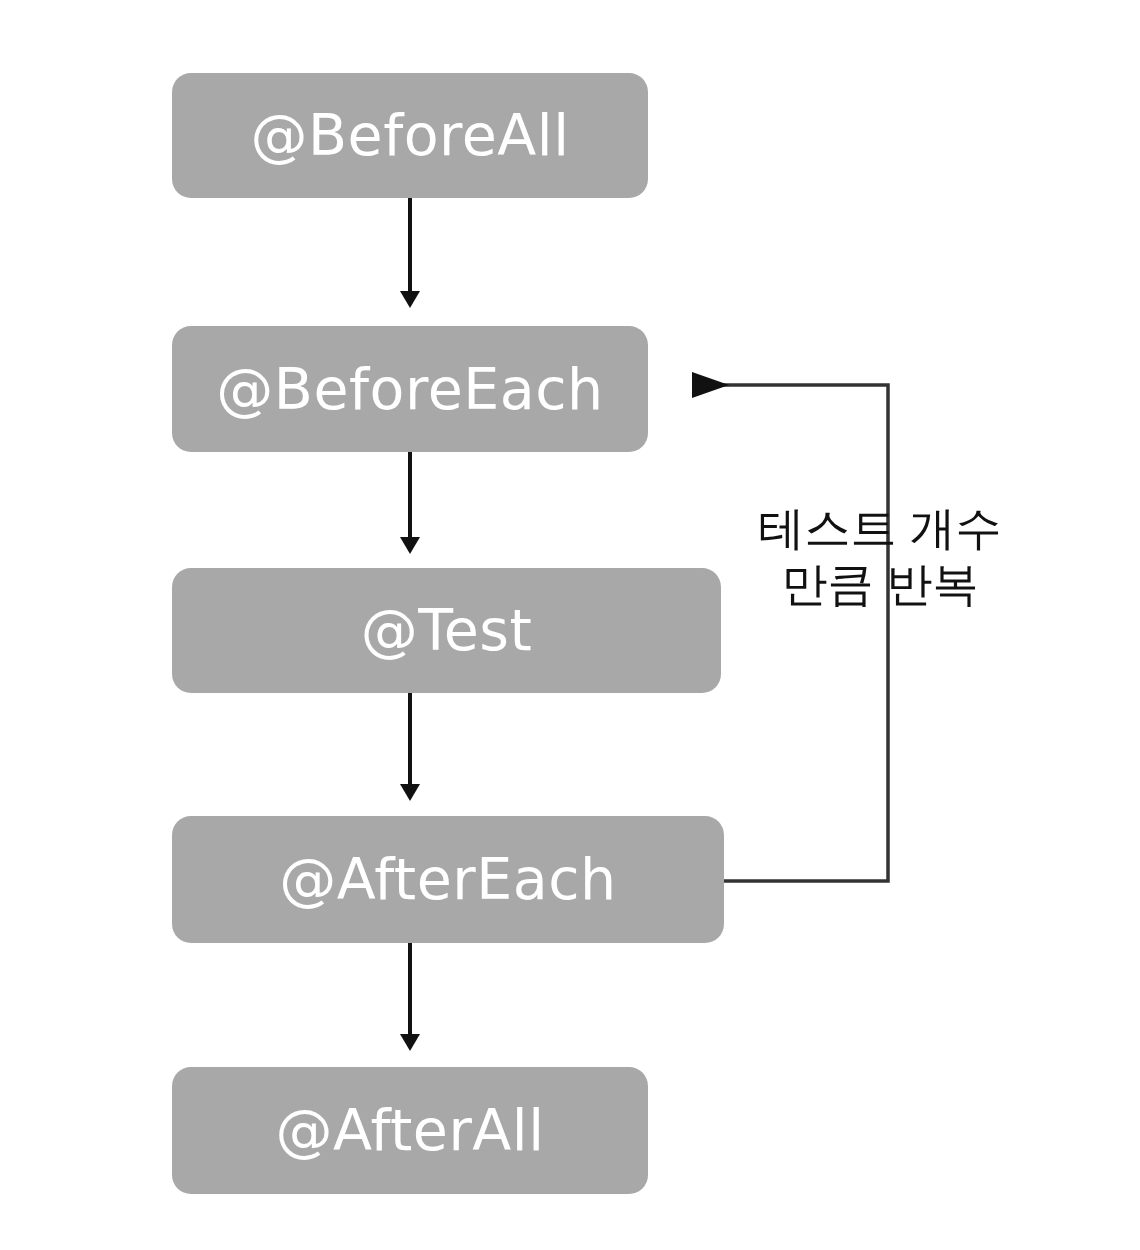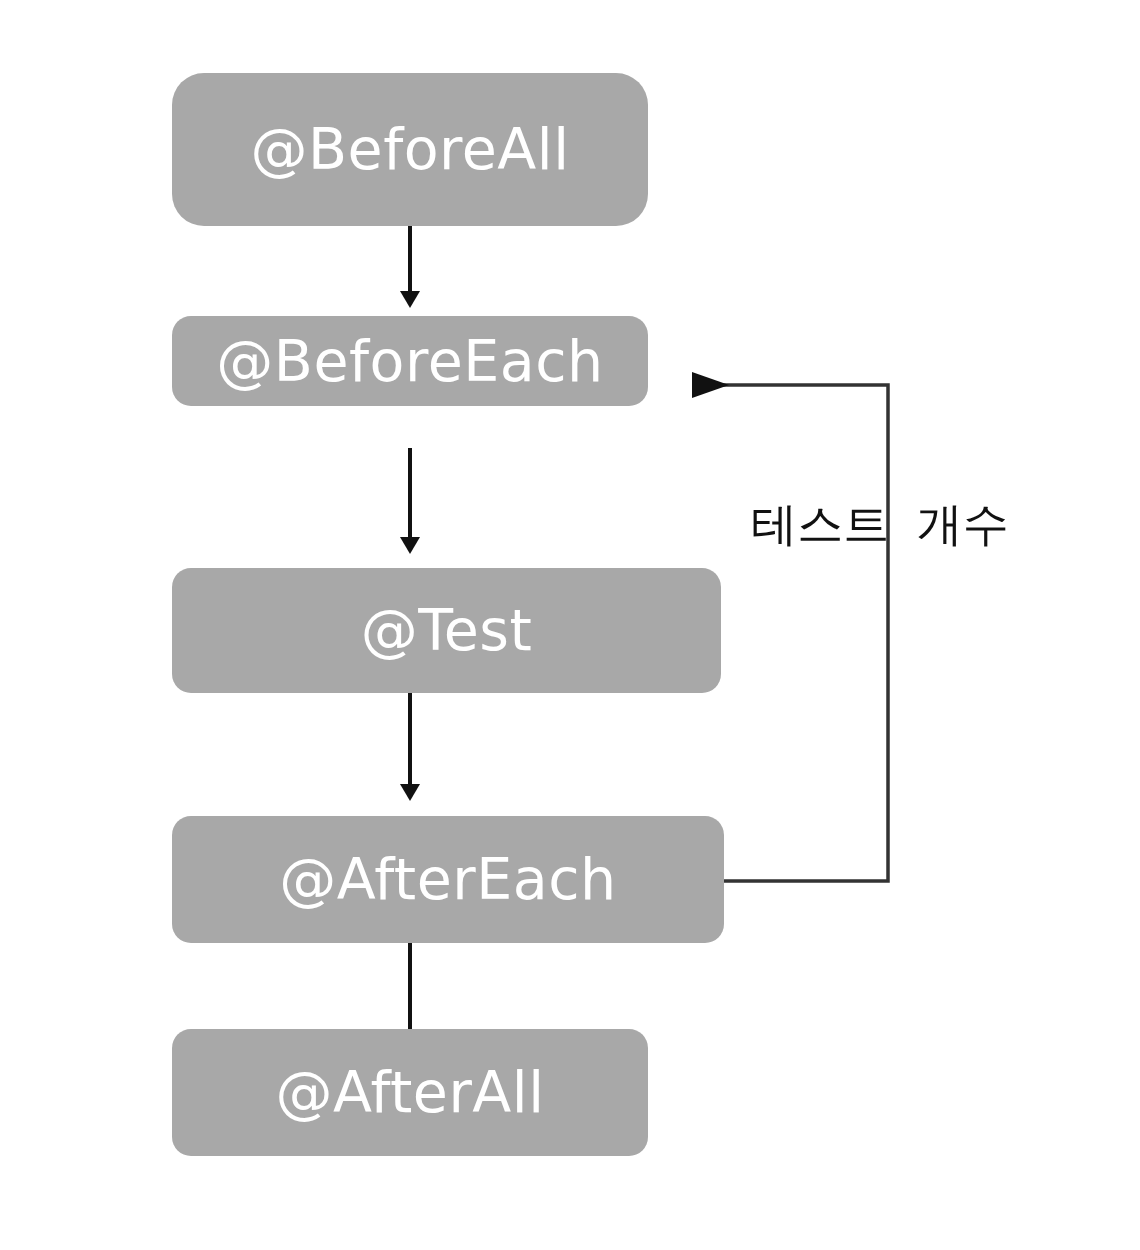--- a/index.html
+++ b/index.html
@@ -40,21 +40,21 @@
     font-weight: 400;
     letter-spacing: 0.5px;
     line-height: 1;
     white-space: nowrap;
     user-select: none;
   }
   .loop-annotation {
     position: absolute;
     text-align: center;
     color: #111111;
-    font-family: Liberation Mono, monospace;
+    font-family: Liberation Sans, sans-serif;
     font-size: 46px;
     font-weight: 400;
     line-height: 1.22;
     white-space: nowrap;
     user-select: none;
   }
   .loop-annotation .anno-line {
     display: block;
   }
 </style>
@@ -77,37 +77,38 @@
 
     <line x1="410" y1="448" x2="410" y2="542" stroke="#111111" stroke-width="4" marker-end="url(#arrow-down-head)"></line>
 
     <line x1="410" y1="693" x2="410" y2="789" stroke="#111111" stroke-width="4" marker-end="url(#arrow-down-head)"></line>
 
     <line x1="410" y1="943" x2="410" y2="1039" stroke="#111111" stroke-width="4" marker-end="url(#arrow-down-head)"></line>
 
     <path d="M 648 881 L 888 881 L 888 385 L 692 385" fill="none" stroke="#333333" stroke-width="3.5" stroke-linecap="butt" stroke-linejoin="miter" marker-end="url(#arrow-left-head)"></path>
   </svg>
 
-  <div class="node-box" style="left:172px; top:73px; width:476px; height:153px;border-radius:32px;">
+  <div class="node-box" style="left:172px; top:73px; width:476px; height:125px;">
     <span class="node-label">@BeforeAll</span>
   </div>
 
-  <div class="node-box" style="left:172px; top:316px; width:476px; height:90px;">
+  <div class="node-box" style="left:172px; top:326px; width:476px; height:126px;">
     <span class="node-label">@BeforeEach</span>
   </div>
 
   <div class="node-box" style="left:172px; top:568px; width:549px; height:125px;">
     <span class="node-label">@Test</span>
   </div>
 
   <div class="node-box" style="left:172px; top:816px; width:552px; height:127px;">
     <span class="node-label">@AfterEach</span>
   </div>
 
-  <div class="node-box" style="left:172px; top:1029px; width:476px; height:127px;">
+  <div class="node-box" style="left:172px; top:1067px; width:476px; height:127px;">
     <span class="node-label">@AfterAll</span>
   </div>
 
   <div class="loop-annotation" style="left:680px; top:500px; width:400px;">
     <span class="anno-line">테스트 개수</span>
+    <span class="anno-line">만큼 반복</span>
   </div>
 
 </div>
 
 </body></html>

